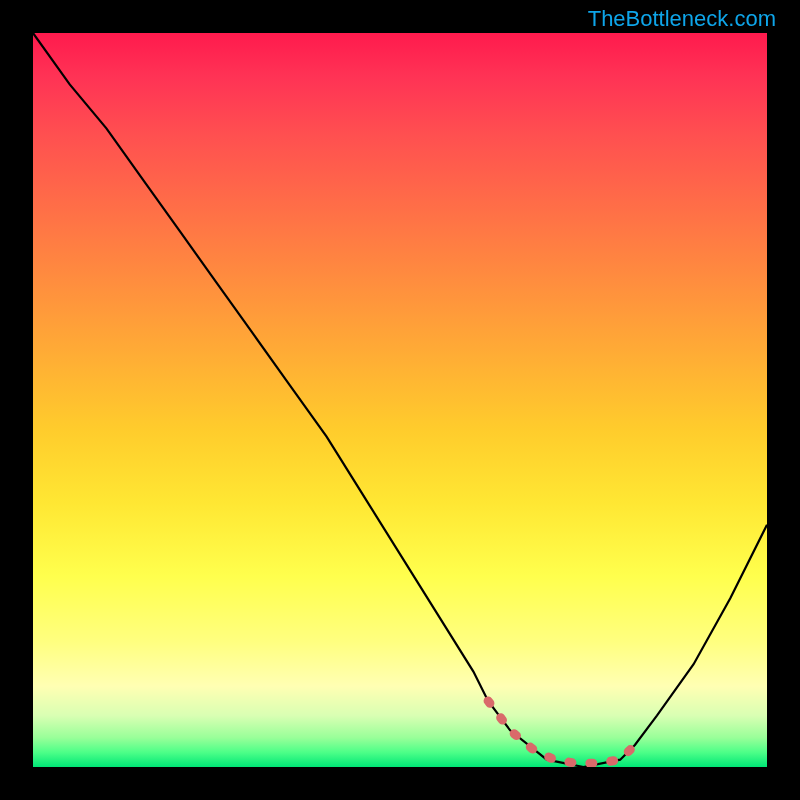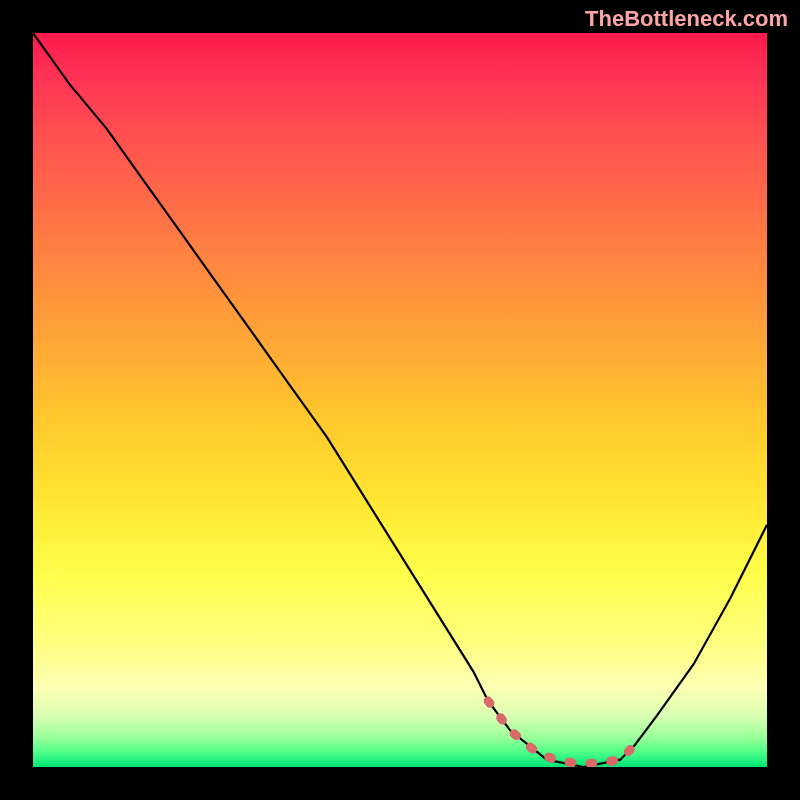--- a/index.html
+++ b/index.html
@@ -6,24 +6,24 @@
   body {
     width: 800px;
     height: 800px;
     background: #000;
     position: relative;
     font-family: Arial, sans-serif;
   }
   .watermark {
     position: absolute;
     top: 6px;
-    right: 12px;
-    color: #fca5a5;
+    right: 24px;
+    color: #0ea5e9;
     font-size: 22px;
-    font-weight: bold;
+    font-weight: normal;
     z-index: 10;
   }
   .plot-area {
     position: absolute;
     left: 33px;
     top: 33px;
     width: 734px;
     height: 734px;
     background: linear-gradient(to bottom,
       #ff1a4d 0%,

